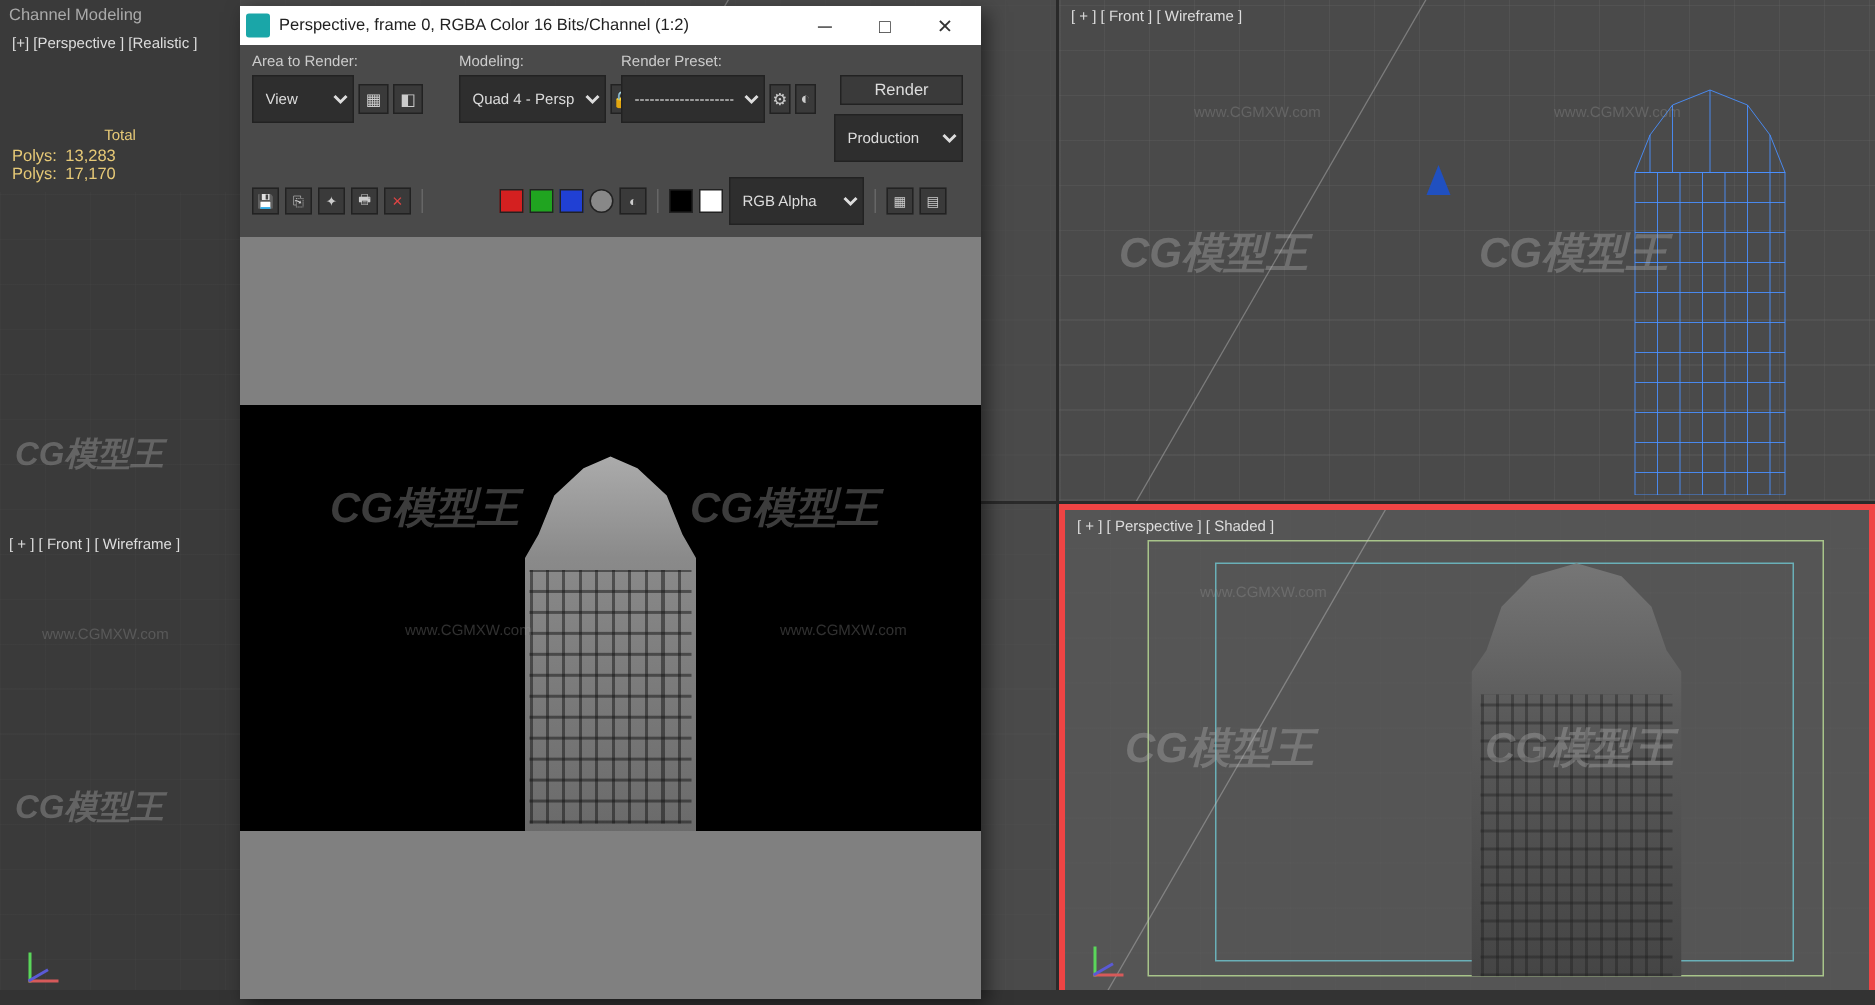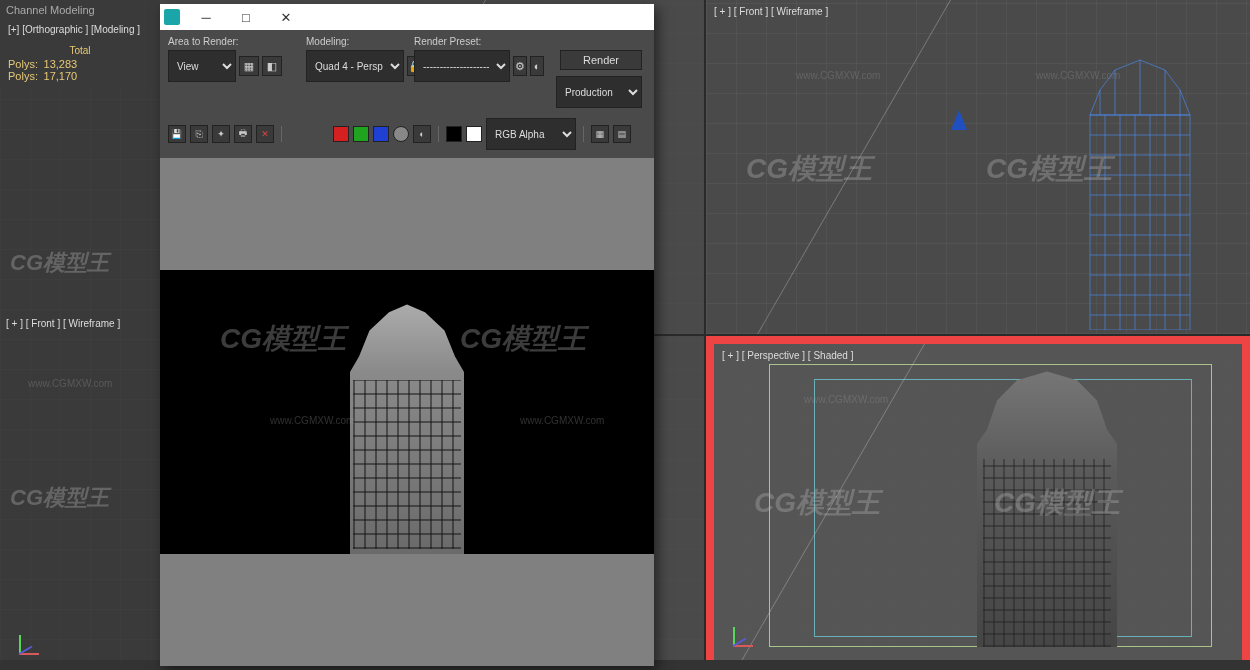--- a/index.html
+++ b/index.html
@@ -6,21 +6,21 @@
 body { width: 1250px; height: 670px; background: #4a4a4a; color: #ccc; overflow: hidden; position: relative; }
 
 .main-layout { display: flex; height: 670px; }
 
 
 .left-panel { width: 160px; background: #3a3a3a; display: flex; flex-direction: column; }
 .tab-bar { display: flex; background: #2d2d2d; height: 22px; }
 .tab { padding: 4px 12px; color: #bbb; background: #3a3a3a; cursor: pointer; }
 .tab.active { background: #565656; }
 .section-label { padding: 4px 6px; color: #aaa; font-size: 11px; }
-.viewport-stats { padding: 6px 8px; }
+.viewport-stats { padding: 6px 8px; margin-top: 40px; }
 .stat-line { font-size: 10px; color: #e6c977; }
 .stat-header { text-align: center; margin-bottom: 2px; }
 
 
 .viewport-area { flex: 1; display: grid; grid-template-columns: 1fr 1fr; grid-template-rows: 1fr 1fr; gap: 2px; background: #2a2a2a; }
 .viewport { background: #4a4a4a; position: relative; overflow: hidden; }
 .viewport-label { position: absolute; top: 6px; left: 8px; font-size: 10px; color: #ddd; z-index: 5; }
 .viewport-grid { position: absolute; inset: 0; background-image: 
   repeating-linear-gradient(0deg, rgba(100,100,100,0.3) 0 1px, transparent 1px 30px),
   repeating-linear-gradient(90deg, rgba(100,100,100,0.3) 0 1px, transparent 1px 30px); }
@@ -84,21 +84,21 @@
 
 .bottom-bar { position: absolute; bottom: 0; left: 0; right: 0; height: 10px; background: #333; }
 .diag-line { position: absolute; top: 0; right: 40%; width: 1px; height: 100%; background: rgba(200,200,200,0.4); transform: skewX(-30deg); transform-origin: top; }
 </style>
 </head>
 <body>
 
 <div class="main-layout">
   <div class="left-panel">
     <div class="section-label">Channel Modeling</div>
-    <div style="padding:4px 8px;font-size:10px;color:#ddd">[+] [Orthographic ] [Modeling ]</div>
+    <div style="padding:4px 8px;font-size:10px;color:#ddd">[+] [Perspective ] [Realistic ]</div>
     <div class="viewport-stats">
       <div class="stat-line stat-header">Total</div>
       <div class="stat-line">
         <span>Polys:</span>&nbsp;&nbsp;<span>13,283</span>
       </div>
       <div class="stat-line">
         <span>Polys:</span>&nbsp;&nbsp;<span>17,170</span>
       </div>
     </div>
     <div style="flex:1;position:relative">
@@ -163,21 +163,21 @@
       <div class="watermark-small" style="top:70px;left:90px">www.CGMXW.com</div>
       <div class="watermark-small" style="top:70px;left:330px">www.CGMXW.com</div>
     </div>
 
     <div class="viewport">
       <div class="viewport-grid" style="opacity:0.25"></div>
       <div class="watermark" style="top:130px;left:150px">CG模型王</div>
       <div class="watermark-small" style="top:45px;left:200px">www.CGMXW.com</div>
     </div>
 
-    <div class="viewport shaded-vp" style="border:8px solid #ef4444">
+    <div class="viewport shaded-vp" style="border:4px solid #ef4444">
       <div class="viewport-grid" style="opacity:0.4"></div>
       <div class="viewport-label">[ + ] [ Perspective ] [ Shaded ]</div>
       <div class="safe-frame-outer"></div>
       <div class="safe-frame-inner"></div>
       <div class="diag-line" style="right:60%"></div>
       <div class="building-shaded">
         <div class="building-windows"></div>
       </div>
       <div class="axis-gizmo">
         <div class="axis-y"></div>
@@ -187,20 +187,21 @@
       <div class="watermark" style="top:140px;left:40px">CG模型王</div>
       <div class="watermark" style="top:140px;left:280px">CG模型王</div>
       <div class="watermark-small" style="top:50px;left:90px">www.CGMXW.com</div>
     </div>
   </div>
 </div>
 
 <div class="render-window">
   <div class="rw-titlebar">
     <div class="app-icon"></div>
+    <div class="rw-title">Perspective, frame 0, RGBA Color 16 Bits/Channel (1:2)</div>
     <div class="win-btns">
       <div class="win-btn">─</div>
       <div class="win-btn">□</div>
       <div class="win-btn close">✕</div>
     </div>
   </div>
 
   <div class="rw-toolbar">
     <div class="tb-group">
       <span class="tb-label">Area to Render:</span>

